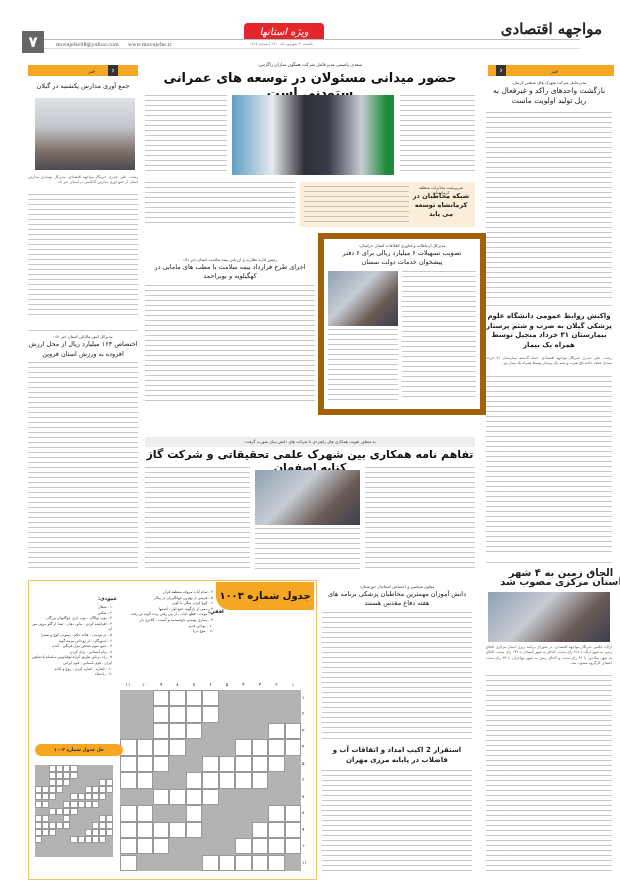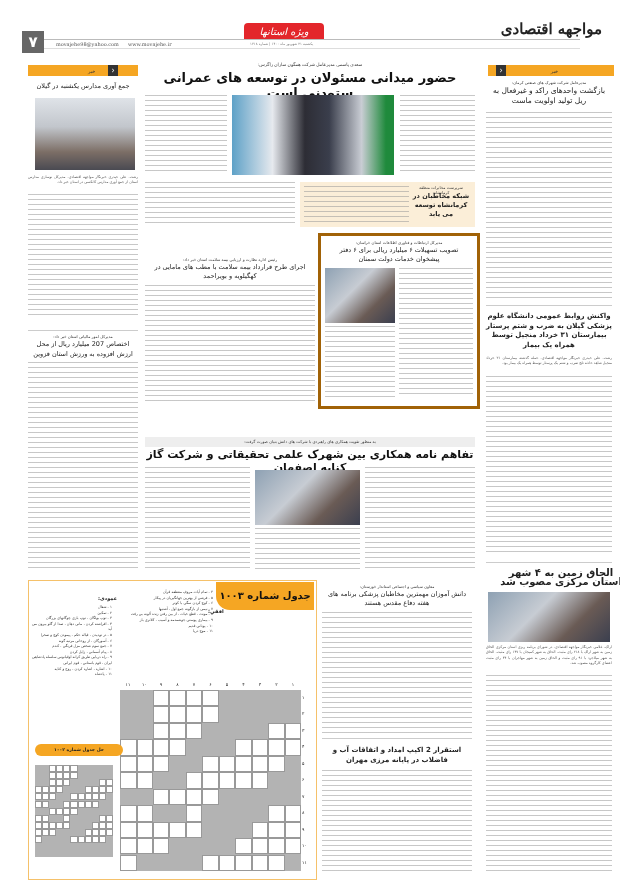--- a/index.html
+++ b/index.html
@@ -14,21 +14,21 @@
   .page-num{left:22px;top:31px;width:22px;height:22px;background:#666;color:#fff;font-size:15px;font-weight:bold;text-align:center;line-height:22px;direction:ltr;}
   .email{left:56px;top:41px;font-size:5px;color:#555;direction:ltr;font-family:"DejaVu Serif",serif;}
   .website{left:128px;top:41px;font-size:5px;color:#555;direction:ltr;font-family:"DejaVu Serif",serif;}
   .dateline{left:250px;top:42px;font-size:3.5px;color:#777;}
   
   .txt{font-size:3.6px;line-height:5.3px;color:#555;text-align:justify;overflow:hidden;}
   .fill{background:repeating-linear-gradient(to bottom,#9a9a9a 0,#9a9a9a 1.2px,transparent 1.2px,transparent 5px);opacity:.55;}
   .kicker{font-size:4.5px;color:#333;text-align:center;}
   .hl{font-family:"DejaVu Sans",sans-serif;font-weight:bold;color:#111;text-align:center;}
   .hl-sub{color:#222;text-align:center;}
-  .box{border:3px solid #a16207;}
+  .box{border:6px solid #a16207;}
   .orange-bar{background:#f5a623;height:11px;}
   .badge-text{font-size:5px;color:#333;}
   .chev{background:#333;color:#fff;font-size:8px;width:10px;height:11px;text-align:center;line-height:11px;}
   .photo{background:linear-gradient(135deg,#8ea1b3,#c7ccd3 40%,#6a5b55 70%,#3b3f4f);}
   .rule{background:#ccc;height:1px;}
   .beige{background:#fbeed8;}
   .xcell{position:absolute;box-sizing:border-box;}
 </style>
 </head>
 <body>
@@ -106,21 +106,21 @@
 <div class="abs orange-bar" style="left:28px;top:65px;width:110px;">
   <div class="abs chev" style="left:80px;top:0;">‹</div>
   <div class="abs badge-text" style="left:60px;top:3px;">خبر</div>
 </div>
 <div class="abs hl-sub" style="left:28px;top:82px;width:110px;font-size:6.5px;">جمع آوری مدارس یکشنبه در گیلان</div>
 <div class="abs photo" style="left:35px;top:98px;width:100px;height:72px;background:linear-gradient(180deg,#dfe3e8,#c2c6cc 40%,#7c6e66 75%,#4a4a52);"></div>
 <div class="abs txt" style="left:28px;top:175px;width:110px;height:18px;">رشت- علی حیدری خبرنگار مواجهه اقتصادی- مدیرکل نوسازی مدارس استان از جمع آوری مدارس کانکسی در استان خبر داد.</div>
 <div class="abs txt fill" style="left:28px;top:194px;width:110px;height:125px;"></div>
 <div class="abs rule" style="left:28px;top:330px;width:110px;"></div>
 <div class="abs kicker" style="left:28px;top:334px;width:110px;font-size:4px;">مدیرکل امور مالیاتی استان خبر داد:</div>
-<div class="abs hl-sub" style="left:28px;top:340px;width:110px;font-size:6.5px;line-height:9.5px;">اختصاص 207 میلیارد ریال از محل ارزش افزوده به ورزش استان قزوین</div>
+<div class="abs hl-sub" style="left:28px;top:340px;width:110px;font-size:6.5px;line-height:9.5px;">اختصاص ۱۶۴ میلیارد ریال از محل ارزش افزوده به ورزش استان قزوین</div>
 <div class="abs txt fill" style="left:28px;top:362px;width:110px;height:210px;"></div>
 
 <div class="abs" style="left:28px;top:580px;width:287px;height:298px;border:1px solid #f5c16a;"></div>
 <div class="abs" style="left:216px;top:582px;width:98px;height:28px;background:#f5a623;border-radius:0 0 0 14px;">
   <div style="font-size:10px;font-weight:bold;color:#111;text-align:center;line-height:28px;">جدول شماره ۱۰۰۳</div>
 </div>
 <div class="abs" style="left:208px;top:608px;font-size:5px;font-weight:bold;">افقی:</div>
 <div class="abs" id="across-list" style="left:118px;top:590px;width:95px;">
     <div style="font-size: 3.6px; line-height: 5.6px; color: rgb(51, 51, 51);">۳ - تمام آیات مروف مقطعه قرآن</div>
     <div style="font-size: 3.6px; line-height: 5.6px; color: rgb(51, 51, 51);">۵ - فرشی از بهترین جهانگیریان در پیکار</div>

